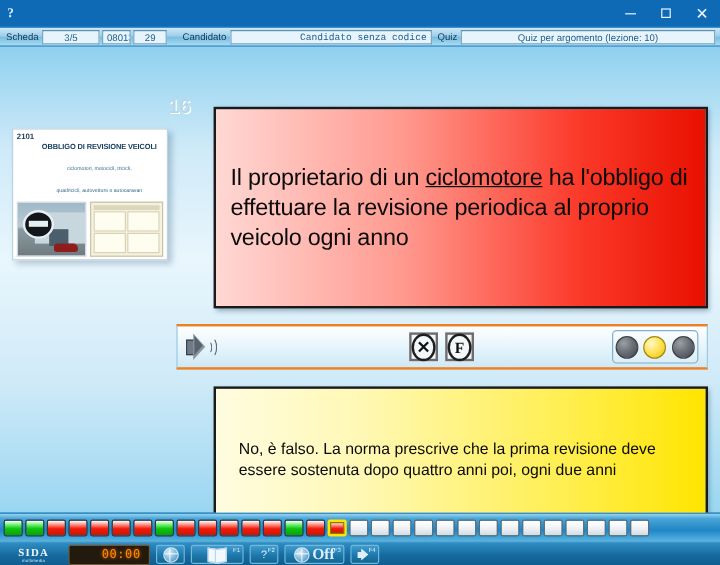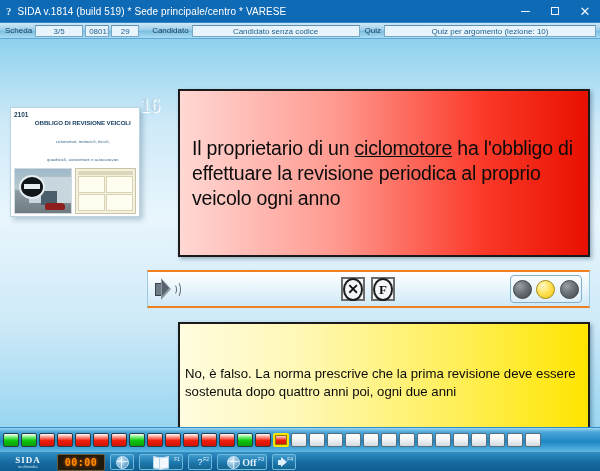--- a/index.html
+++ b/index.html
@@ -45,21 +45,21 @@
   .ilabel{font-weight:normal;color:#123a57;padding:0 3px;white-space:nowrap;font-size:8px;}
   .ifield{
     height:12px;line-height:12px;background:#e8f4fc;border:1px solid #7aa9c6;
     border-top-color:#5f90ae;color:#1b5e8c;font-size:8px;
     padding:0 3px;box-sizing:border-box;text-align:center;margin-right:2px;
     white-space:nowrap;overflow:hidden;
   }
   .ifield.n1{width:48px}
   .ifield.n2{width:24px}
   .ifield.n3{width:28px}
-  .ifield.cand{flex:1;text-align:center;min-width:10px;}
+  .ifield.cand{flex:1;text-align:right;min-width:10px;font-family:Liberation Mono, monospace;}
   .ifield.tipo{width:212px;text-align:center;}
   .spacer-sm{width:8px}
 
   
   .stage{
     position:relative;height:calc(471px - 22px - 16px - 24px - 21px);
     background:
       linear-gradient(180deg,#8fd1ef 0%,#cfeaf8 22%,#e9f6fd 46%,#cfeaf8 72%,#9ad6f1 100%);
     border-top:1px solid #5fa9d6;
     overflow:hidden;
@@ -91,24 +91,24 @@
   .doc{
     width:62px;height:46px;background:#f4f1df;border:1px solid #c9c4a6;box-sizing:border-box;
     padding:2px;display:flex;flex-direction:column;gap:1px;
   }
   .doc .dh{height:4px;background:#dcd7bb;}
   .doc .grid{flex:1;display:grid;grid-template-columns:1fr 1fr;grid-template-rows:1fr 1fr;gap:1px;}
   .doc .cell{background:#fffdf0;border:1px solid #d8d3b4;}
 
   
   .qnum{
-    position:absolute;left:140px;top:55px;
-    font-size:20px;font-weight:bold;color:#b9d7e8;
+    position:absolute;left:140px;top:40px;
+    font-size:17px;font-weight:bold;color:#b9d7e8;
     text-shadow:1px 1px 0 #ffffff;
-    font-family:Liberation Serif, serif;
+    font-family:Liberation Sans, sans-serif;
   }
 
   
   .qbox{
     position:absolute;left:178px;top:50px;width:412px;height:168px;
     background:linear-gradient(90deg,#ffd8d4 0%,#ff9a90 38%,#fb3a2a 74%,#e81000 100%);
     border:2px solid #1a1a1a;box-sizing:border-box;
     display:flex;align-items:center;
     box-shadow:2px 2px 4px rgba(10,50,80,.35);
   }
@@ -169,21 +169,21 @@
 
   
   .abox{
     position:absolute;left:178px;top:283px;width:412px;height:122px;
     background:linear-gradient(90deg,#fffce0 0%,#fff8b4 30%,#ffee4e 72%,#ffe500 100%);
     border:2px solid #1a1a1a;box-sizing:border-box;
     display:flex;align-items:center;
     box-shadow:2px 2px 4px rgba(10,50,80,.35);
   }
   .atext{
-    padding:0 5px;font-size:13.2px;line-height:18px;color:#0b0b0b;
+    padding:0 19px;font-size:13.2px;line-height:18px;color:#0b0b0b;
   }
 
   
   .progress{
     height:24px;
     background:linear-gradient(180deg,#9dd6f1 0%,#4aa6d8 18%,#1f86c4 60%,#57b4e2 100%);
     border-top:1px solid #2e8ec9;
     display:flex;align-items:center;gap:2px;
     padding:0 3px;box-sizing:border-box;
   }
@@ -207,35 +207,35 @@
     display:flex;align-items:center;gap:5px;padding:0 4px;box-sizing:border-box;
     border-top:1px solid #66b6dd;
   }
   .logo{width:48px;height:17px;display:flex;flex-direction:column;align-items:center;justify-content:center;text-align:center;}
   .logo .l1{font-size:9px;font-weight:bold;color:#eef6fb;letter-spacing:1px;line-height:9px;
     font-family:"Liberation Serif",serif;}
   .logo .l2{font-size:3.6px;color:#cfe6f4;letter-spacing:.2px;line-height:4px;}
   .timer{
     width:46px;height:15px;background:#231a0e;border:1px solid #6b5a3b;border-radius:2px;
     display:flex;align-items:center;justify-content:center;
-    color:#ff8c00;font-family:"DejaVu Sans Mono",monospace;font-size:10px;font-weight:bold;
-    letter-spacing:.5px;text-shadow:0 0 3px #ff6a00;
+    color:#ff8c00;font-family:"DejaVu Sans Mono",monospace;font-size:10px;font-weight:normal;
+    letter-spacing:.5px;text-shadow:0 0 3px #ff6a00;padding-left:20px;
   }
   .tbtn{
     height:16px;min-width:24px;padding:0 4px;
     background:linear-gradient(180deg,#3f9ccd 0%,#1d78ae 55%,#14668f 100%);
     border:1px solid #6fb9dd;border-radius:2px;
     display:flex;align-items:center;justify-content:center;gap:2px;
     box-sizing:border-box;position:relative;
   }
   .tbtn.wide{min-width:44px}
   .tbtn.wider{min-width:50px}
   .tbtn .fkey{font-size:5px;color:#dff0fa;position:absolute;right:2px;top:1px;}
   .tbtn .glyph{font-size:9px;color:#e6f3fb;line-height:1;}
-  .tbtn .offtxt{font-size:10px;font-weight:bold;color:#dfeefa;font-family:"Liberation Serif",serif;}
+  .tbtn .offtxt{font-size:13px;font-weight:bold;color:#dfeefa;font-family:"Liberation Serif",serif;}
   .globe{
     width:11px;height:11px;border-radius:50%;
     background:radial-gradient(circle at 35% 30%,#d7ecf8 0%,#8ec2e2 45%,#3f86b5 100%);
     border:1px solid #cfe7f6;position:relative;
   }
   .globe:before{content:"";position:absolute;left:4.5px;top:0;width:1px;height:11px;background:rgba(255,255,255,.75);}
   .globe:after{content:"";position:absolute;left:0;top:4.5px;width:11px;height:1px;background:rgba(255,255,255,.75);}
   .bookico{width:16px;height:10px;position:relative;}
   .bookico .pg{position:absolute;top:0;width:8px;height:10px;background:#f2f8fc;border:1px solid #b9d6e8;}
   .bookico .pgl{left:0;transform:skewY(8deg);}
@@ -244,21 +244,20 @@
   .spkico .b{position:absolute;left:0;top:3px;width:4px;height:5px;background:#dff0fa;}
   .spkico .c{position:absolute;left:3px;top:0;width:0;height:0;border-top:5.5px solid transparent;border-bottom:5.5px solid transparent;border-left:6px solid #dff0fa;}
 </style>
 </head>
 <body>
 
 <div class="app">
 
   <div class="titlebar">
     <span class="help-glyph">?</span>
-    <span class="ttl">SIDA v.1814 (build 519) * Sede principale/centro * VARESE</span>
     <div class="wbtns">
       <div class="wbtn">
           <span class="dash"></span>
         </div>
       <div class="wbtn">
           <span class="sq"></span>
         </div>
       <div class="wbtn close">✕</div>
     </div>
   </div>

